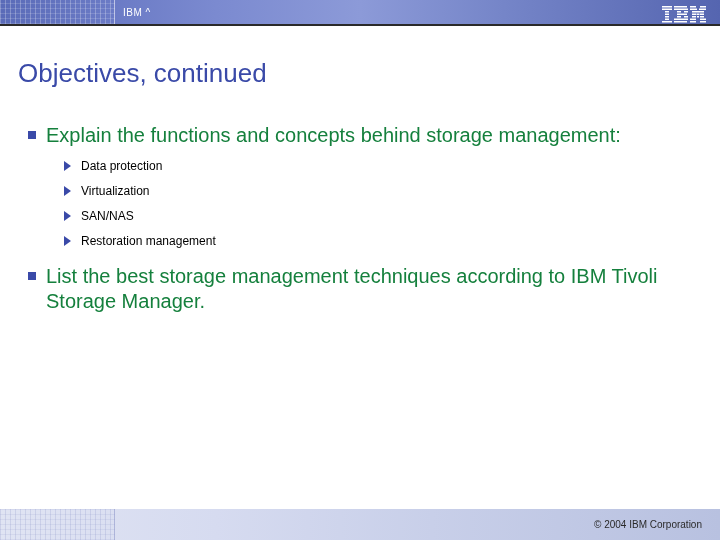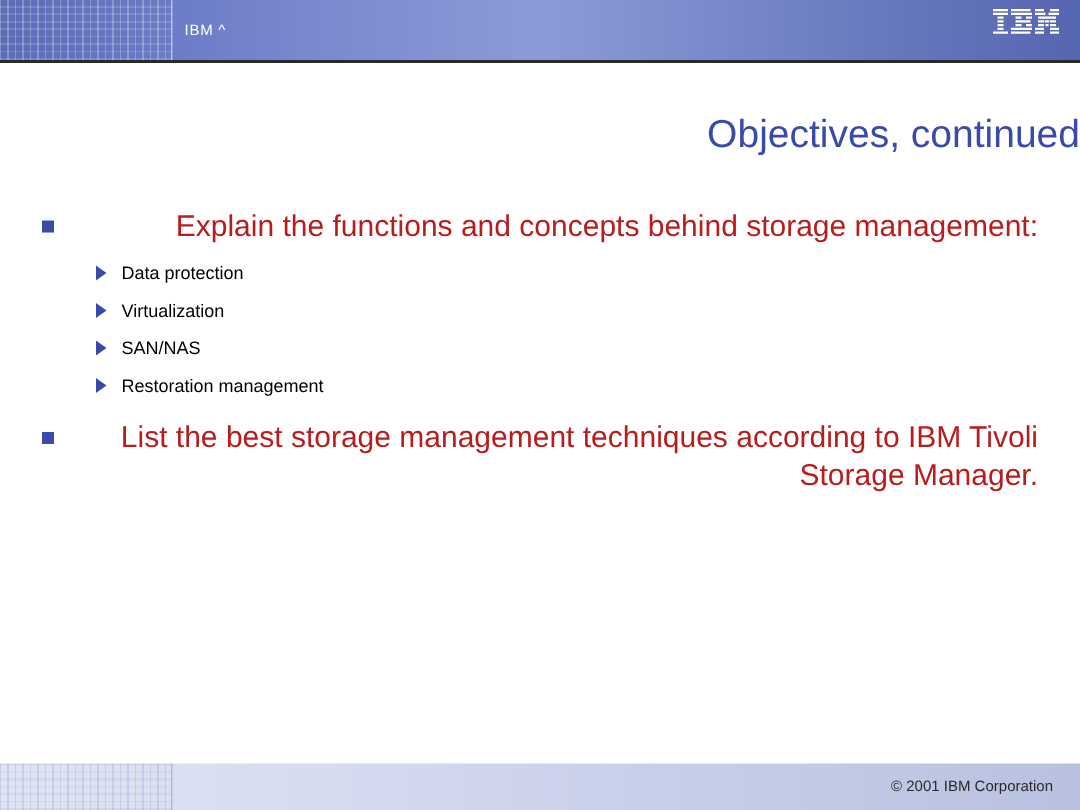--- a/index.html
+++ b/index.html
@@ -6,21 +6,21 @@
   body {
     width: 720px;
     height: 540px;
     font-family: Arial, Helvetica, sans-serif;
     background: #ffffff;
     position: relative;
     overflow: hidden;
   }
   .header-bar {
     width: 100%;
-    height: 40px;
+    height: 24px;
     background: linear-gradient(to right, #5a6bb8 0%, #6a7ac5 15%, #7b8ad0 30%, #8c9ad8 50%, #7585c8 70%, #5565b0 100%);
     position: relative;
     display: flex;
     align-items: center;
   }
   .header-pattern-left {
     width: 115px;
     height: 100%;
     background: repeating-linear-gradient(90deg, rgba(255,255,255,0.25) 0px, rgba(255,255,255,0.25) 1px, transparent 1px, transparent 5px),
                 repeating-linear-gradient(0deg, rgba(255,255,255,0.15) 0px, rgba(255,255,255,0.15) 1px, transparent 1px, transparent 5px);
@@ -40,39 +40,37 @@
     height: 18px;
     width: 44px;
   }
   .header-logo svg { width: 100%; height: 100%; }
   .header-underline {
     height: 2px;
     background: #2a2a2a;
   }
   .content {
     padding: 0;
-    text-align: right;
   }
   .title {
     font-size: 26px;
     color: #3a4aa8;
     font-weight: normal;
     padding: 32px 0 0 18px;
   }
   .body {
     padding: 34px 28px 0 28px;
   }
   .lvl1 {
     display: flex;
     align-items: flex-start;
-    color: #b91c1c;
+    color: #15803d;
     font-size: 20px;
     line-height: 1.25;
     margin-bottom: 2px;
-    gap: 21px;
   }
   .lvl1 .sq {
     width: 8px;
     height: 8px;
     background: #3a4aa8;
     flex: 0 0 8px;
     margin-top: 8px;
     margin-right: 10px;
   }
   .lvl1 .txt { flex: 1; }
@@ -202,14 +200,14 @@
     <div class="lvl1">
       <div class="sq"></div>
       <div class="txt">List the best storage management techniques according to IBM Tivoli Storage Manager.</div>
     </div>
 
   </div>
 </div>
 
 <div class="footer-bar">
   <div class="footer-pattern"></div>
-  <div class="copyright">© 2001 IBM Corporation</div>
+  <div class="copyright">© 2004 IBM Corporation</div>
 </div>
 
 </body></html>

